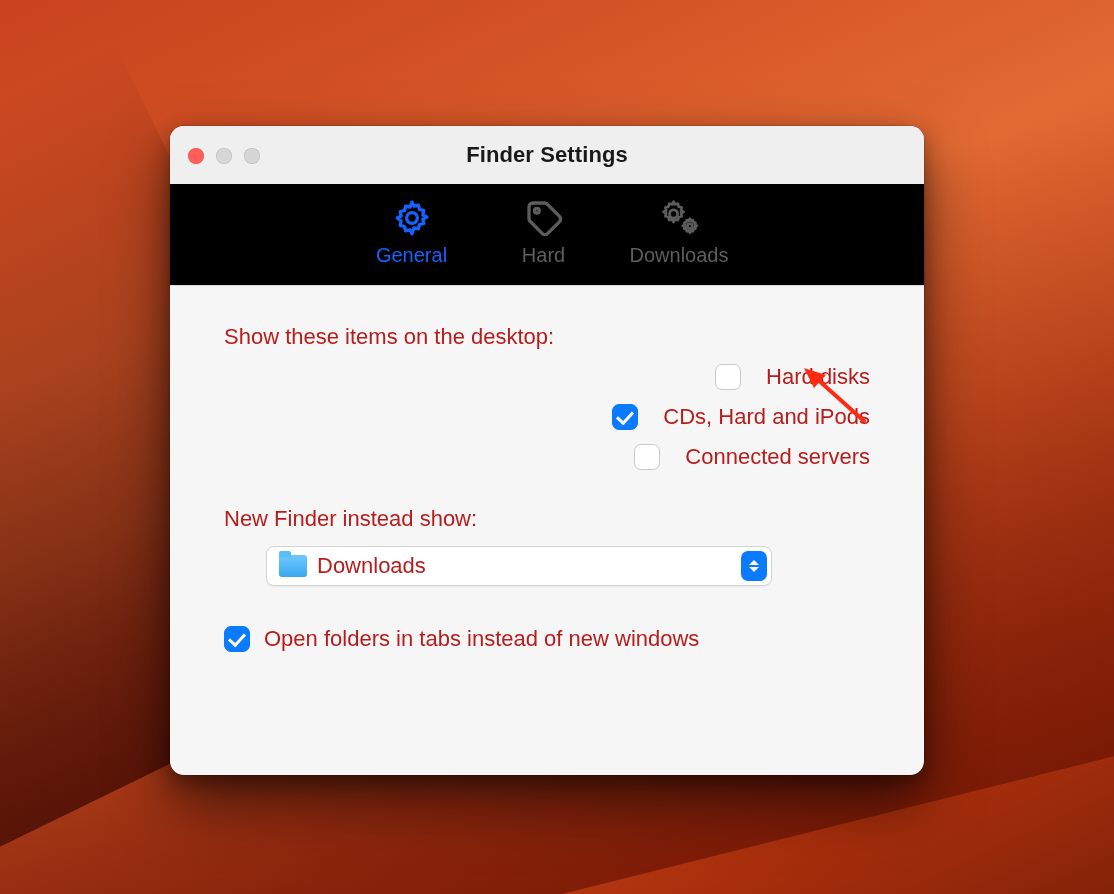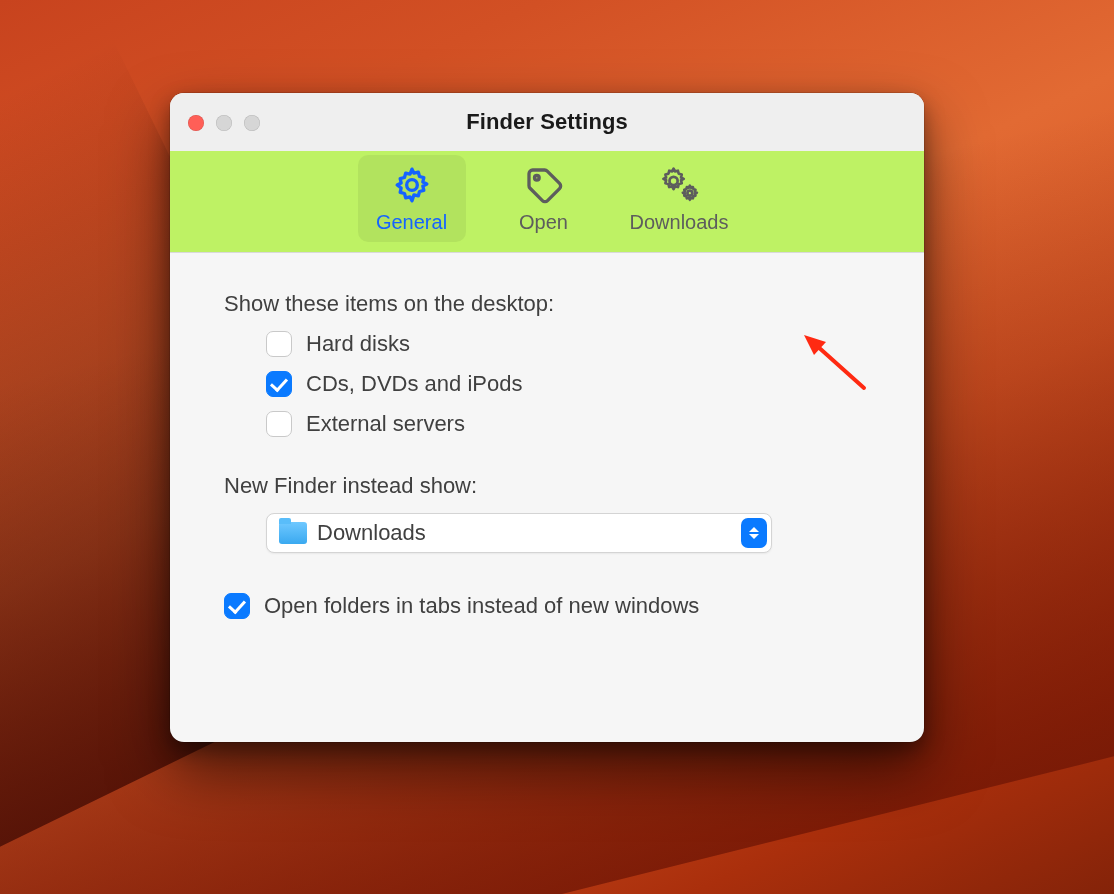--- a/index.html
+++ b/index.html
@@ -42,21 +42,21 @@
       width:700px; height:900px;
       background: linear-gradient( to top, rgba(70,12,4,0.8), rgba(170,47,12,0.0) 75%);
       transform: rotate(-26deg);
       transform-origin: bottom left;
     }
 
     
     .window {
       position: absolute;
       left: 170px;
-      top: 93px;
+      top: 126px;
       width: 754px;
       height: 649px;
       background: #f6f6f6;
       border-radius: 14px;
       box-shadow:
         0 0 0 0.5px rgba(0,0,0,0.22),
         0 28px 60px rgba(0,0,0,0.55),
         0 8px 20px rgba(0,0,0,0.35);
       overflow: hidden;
     }
@@ -89,21 +89,21 @@
 
     .window-title{
       font-size: 22px;
       font-weight: 700;
       letter-spacing: 0.1px;
       color:#1a1a1a;
     }
 
     
     .toolbar{
-      background:#bef264;
+      background:#000000;
       border-bottom: 1px solid #d9d9d9;
       padding: 4px 0 10px 0;
       display:flex;
       justify-content:center;
     }
     .tabs{
       display:flex;
       gap: 24px;
       align-items:flex-end;
     }
@@ -132,38 +132,39 @@
     .tab .lbl{
       font-size: 20px;
       color:#5d5d5d;
     }
     .tab.selected .lbl{ color:#1463ff; }
 
     
     .content{
       padding: 38px 54px 32px 54px;
       font-size: 22px;
-      color:#404040;
+      color:#b91c1c;
     }
     .section-label{
       font-size: 22px;
       margin-bottom: 14px;
     }
 
     .check-list{
       margin-left: 42px;
       display:flex;
       flex-direction:column;
       gap: 14px;
       margin-bottom: 36px;
     }
     .check-row{
       display:flex;
       align-items:center;
-      gap: 14px;
+      gap: 25px;
+      justify-content: flex-end;
     }
     .checkbox{
       width:26px; height:26px;
       border-radius:7px;
       border:1px solid #c9c9c9;
       background:#ffffff;
       position:relative;
       flex-shrink:0;
     }
     .checkbox.checked{
@@ -277,21 +278,21 @@
         <span class="lbl">General</span>
       </div>
 
       <div class="tab">
         <span class="icon">
           <svg viewBox="0 0 24 24" width="40" height="40" fill="none" stroke="currentColor" stroke-width="2" stroke-linejoin="round" stroke-linecap="round">
             <path d="M12.4 3H5.2A2.2 2.2 0 0 0 3 5.2v7.2c0 .58.23 1.14.64 1.55l7.4 7.4a2.2 2.2 0 0 0 3.1 0l7.2-7.2a2.2 2.2 0 0 0 0-3.1l-7.4-7.4A2.2 2.2 0 0 0 12.4 3z"></path>
             <circle cx="7.7" cy="7.7" r="1.4"></circle>
           </svg>
         </span>
-        <span class="lbl">Open</span>
+        <span class="lbl">Hard</span>
       </div>
 
 
       <div class="tab">
         <span class="icon">
           <svg viewBox="0 0 32 28" width="48" height="38" fill="none" stroke="currentColor" stroke-width="2" stroke-linejoin="round" stroke-linecap="round">
             <g>
               <circle cx="12" cy="11" r="3"></circle>
               <path d="M12 2l1 2 2.2-.5.6 2.2 2.2.6-.5 2.2 2 1-2 1 .5 2.2-2.2.6-.6 2.2-2.2-.5-1 2-1-2-2.2.5-.6-2.2-2.2-.6.5-2.2-2-1 2-1-.5-2.2 2.2-.6.6-2.2 2.2.5 1-2z"></path>
             </g>
@@ -311,25 +312,25 @@
 
     <div class="section-label">Show these items on the desktop:</div>
 
     <div class="check-list">
       <div class="check-row">
         <div class="checkbox"></div>
         <span>Hard disks</span>
       </div>
       <div class="check-row">
         <div class="checkbox checked"></div>
-        <span>CDs, DVDs and iPods</span>
+        <span>CDs, Hard and iPods</span>
       </div>
       <div class="check-row">
         <div class="checkbox"></div>
-        <span>External servers</span>
+        <span>Connected servers</span>
       </div>
     </div>
 
     <div class="section-label">New Finder instead show:</div>
 
     <div class="select-row">
       <div class="select">
         <div class="folder-glyph"></div>
         <span>Downloads</span>
         <div class="stepper">

